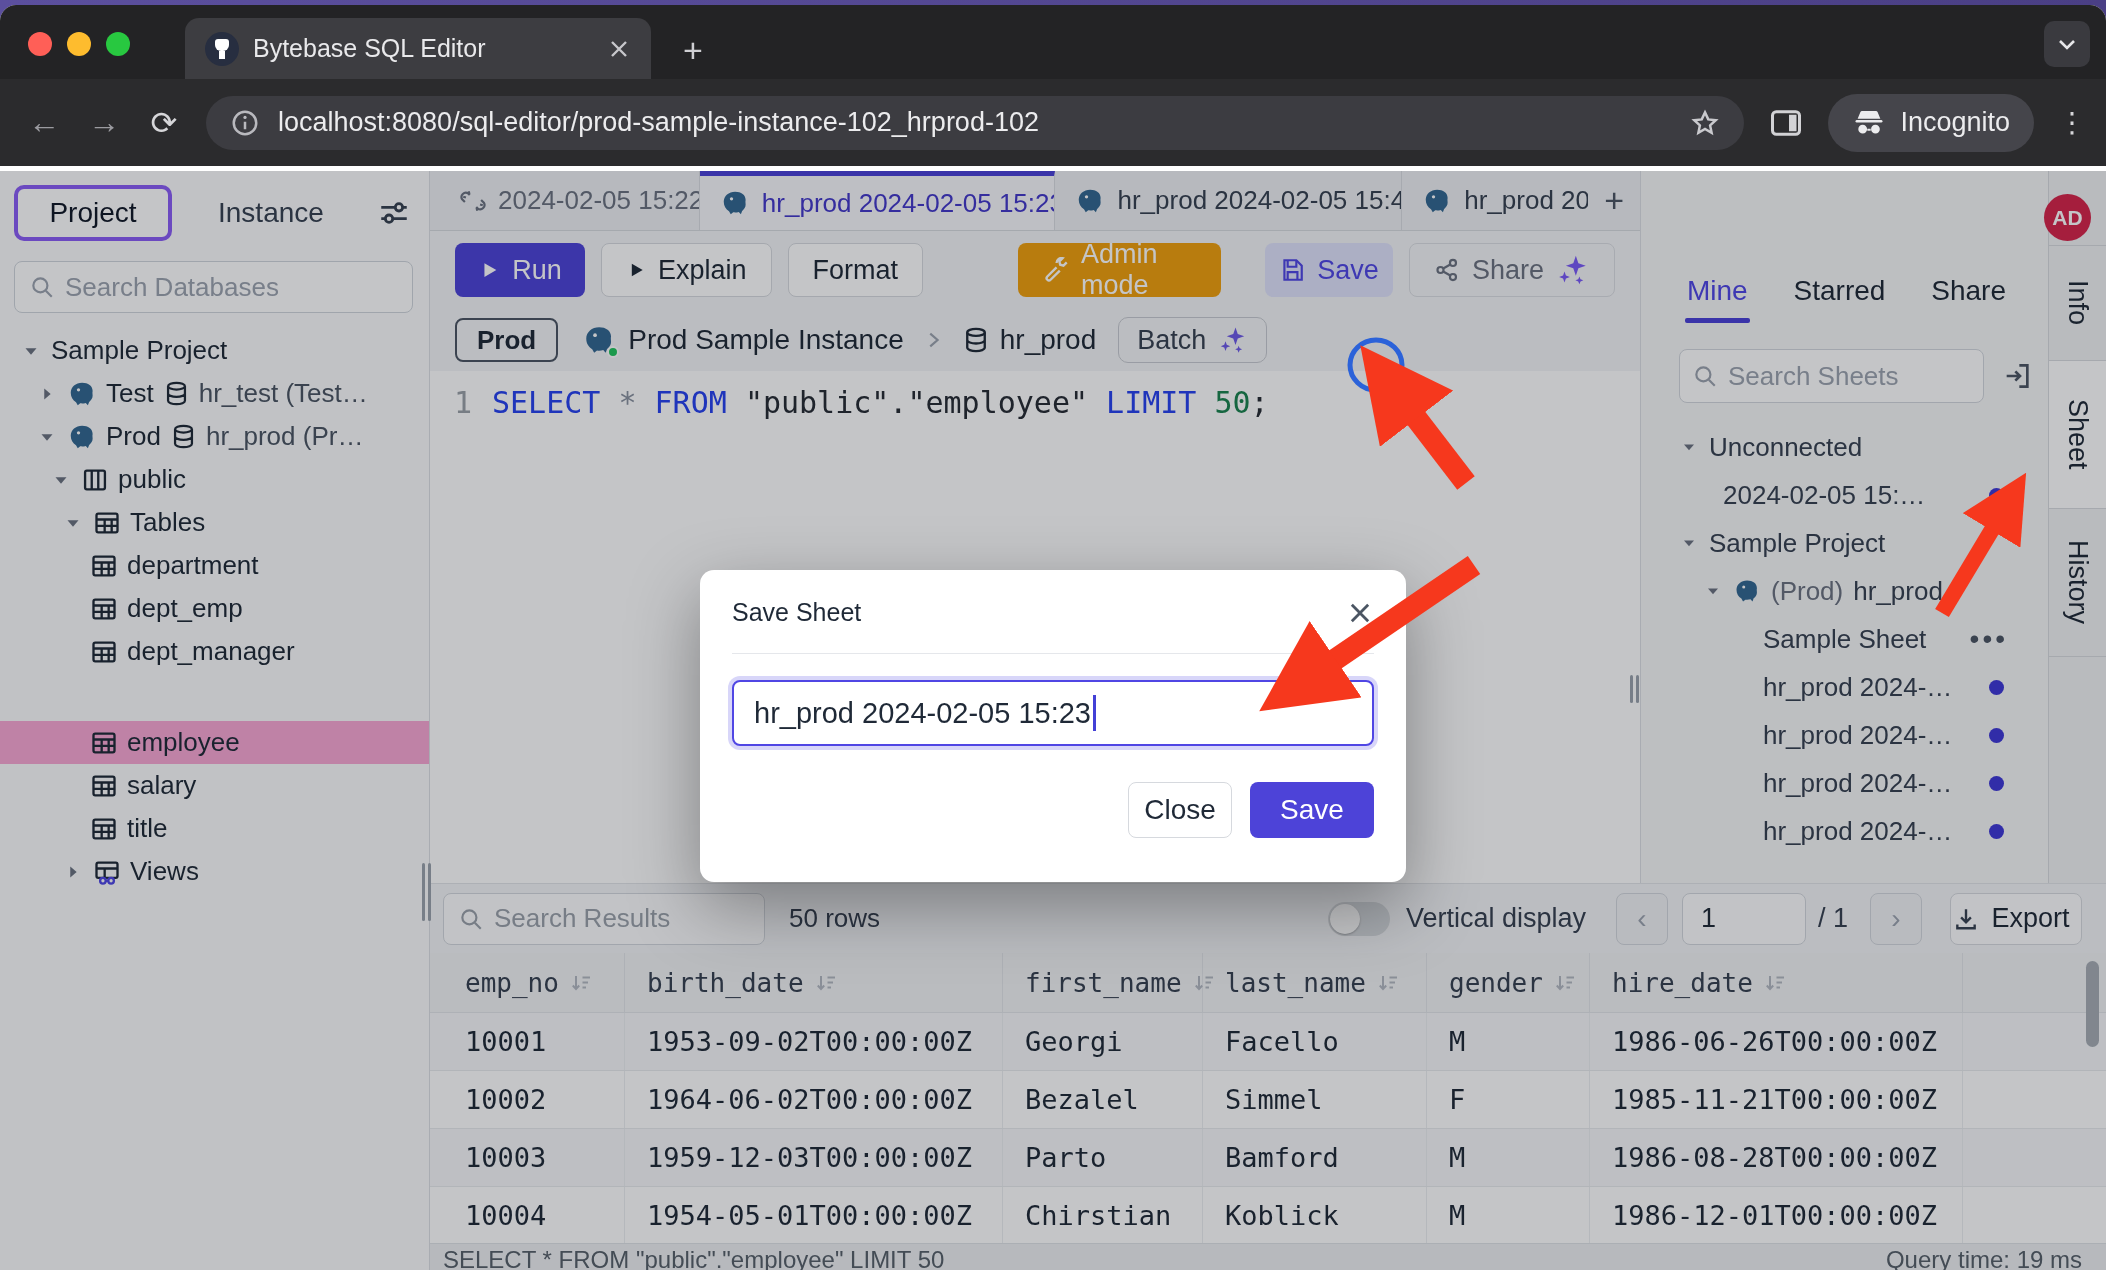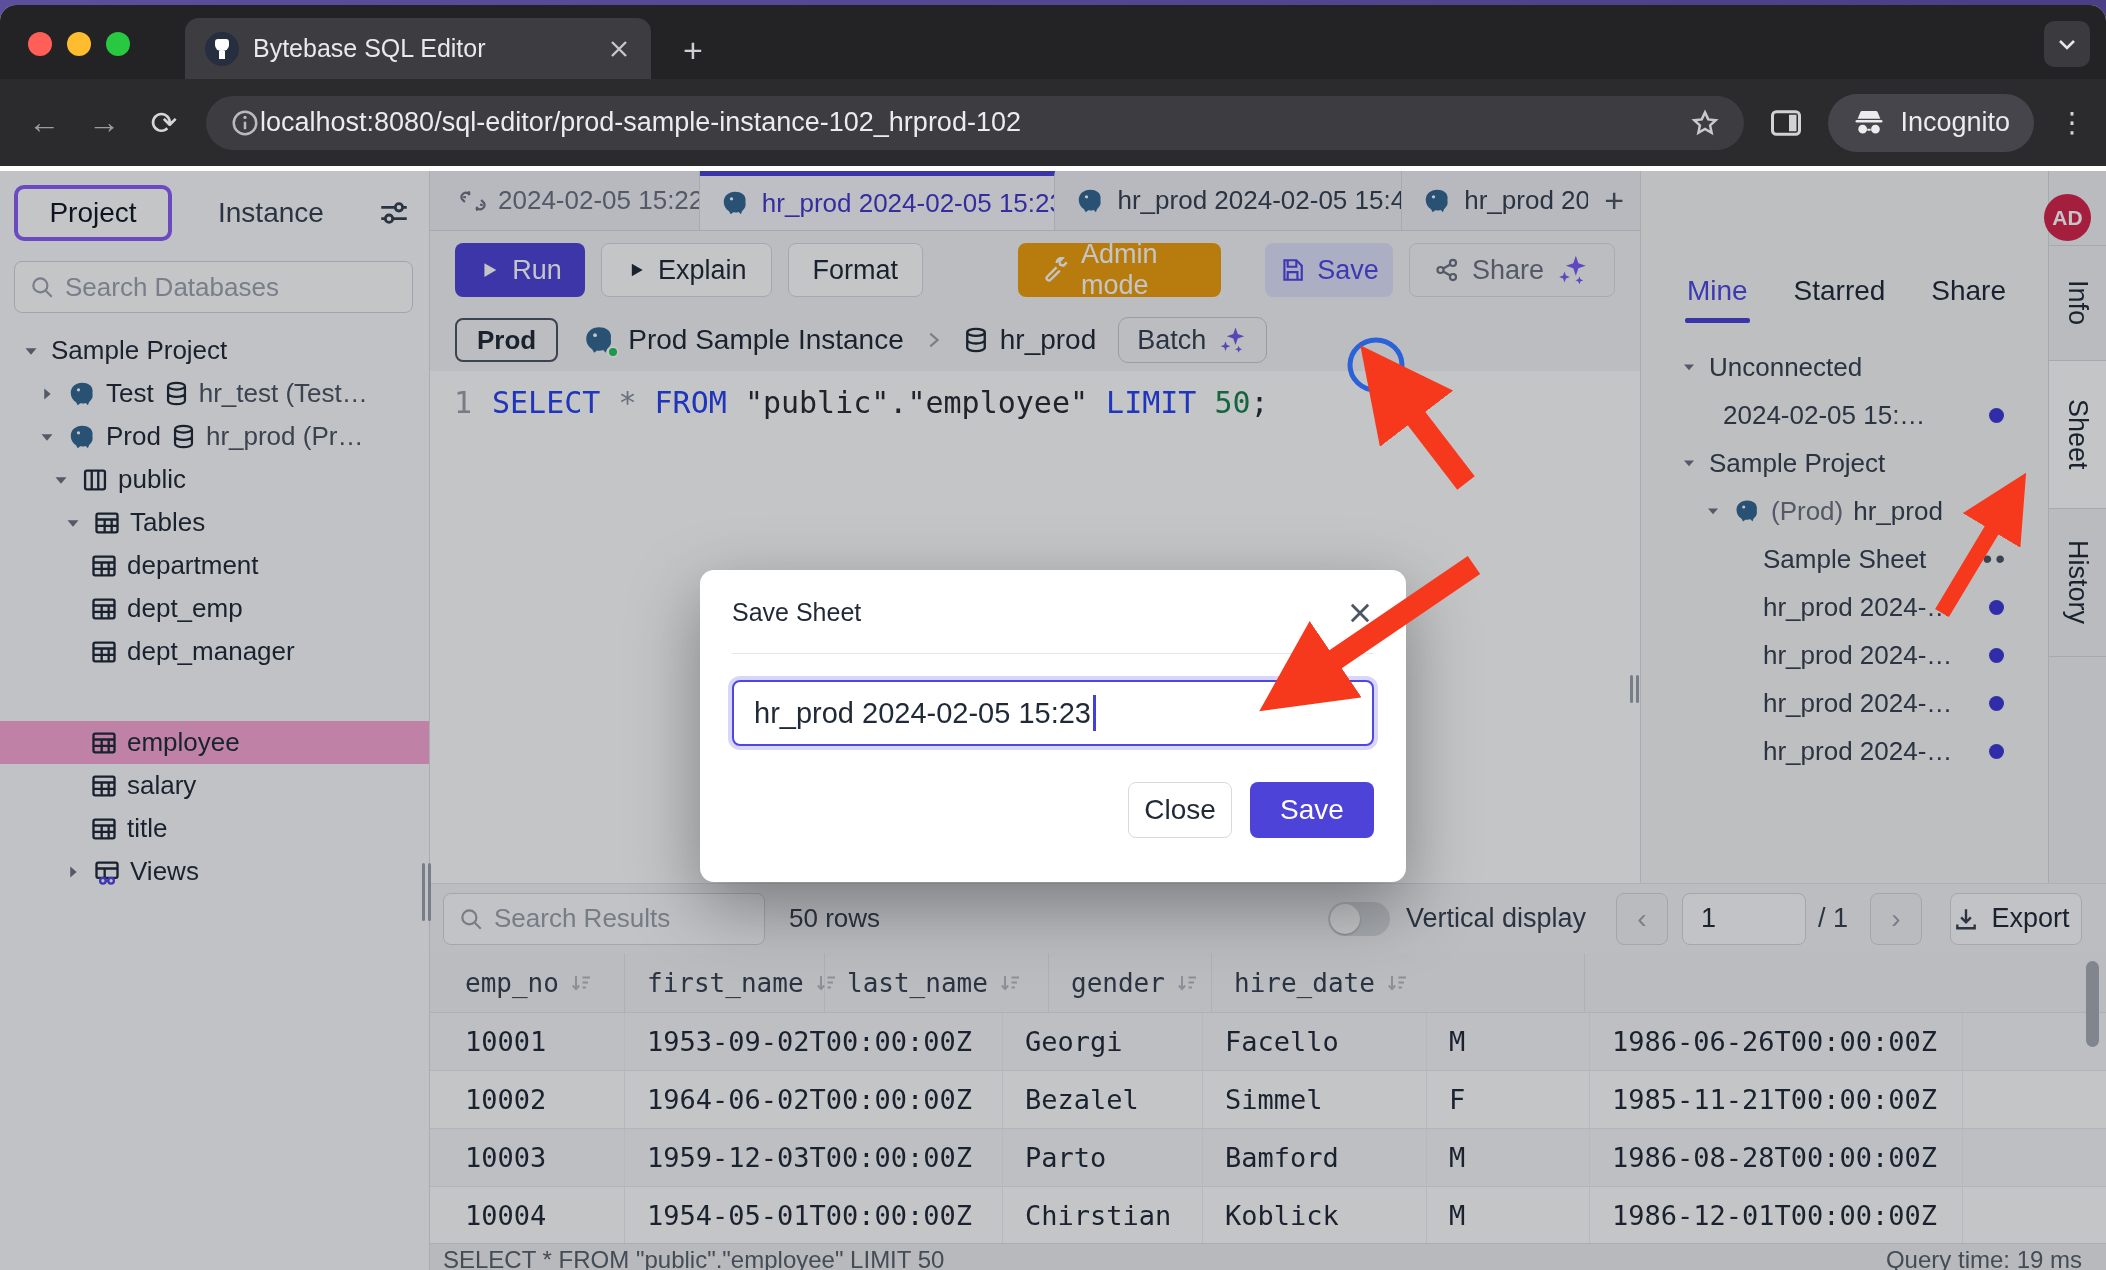--- a/index.html
+++ b/index.html
@@ -23,21 +23,21 @@
                    border-radius:3px 3px 6px 6px; }
   .favicon:before { content:""; position:absolute; left:14px; top:19px; width:6px; height:8px; background:#fff; }
   .tab-x { font-size:26px; color:#c7c7cb; }
   .newtab { color:#cfcfd3; font-size:34px; margin:0 0 12px 32px; line-height:1; }
   .chrome-chev { position:absolute; right:16px; top:16px; width:46px; height:46px; border-radius:10px;
                  background:#3a3a3f; color:#e6e6e9; font-size:24px; display:flex; align-items:center; justify-content:center; }
   .navbar { height:87px; background:#2b2b2d; display:flex; align-items:center; padding:0 26px; gap:24px; }
   .nav-ic { color:#9b9ba0; font-size:32px; width:36px; text-align:center; flex:none; }
   .nav-ic.bright { color:#d6d6d9; }
   .urlpill { flex:1; height:54px; border-radius:27px; background:#3c3c41; display:flex; align-items:center;
-             padding:0 24px; min-width:0; }
+             padding:0 24px; gap:18px; min-width:0; }
   .url-text { color:#ececee; font-size:27px; flex:1; white-space:nowrap; overflow:hidden; }
   .icog { height:58px; border-radius:29px; background:#45454b; display:flex; align-items:center; gap:14px;
           padding:0 24px; color:#ececee; font-size:27px; flex:none; }
   svg.ic { display:block; flex:none; }
 
   
   .app { position:absolute; left:0; top:166px; width:2106px; height:1104px; display:flex; background:#fff; }
   .sidebar { width:430px; flex:none; border-right:1px solid #dcdfe4; background:#fbfcfd; position:relative; }
   .rightcol { flex:1; display:flex; flex-direction:column; min-width:0; }
   .upper { height:712px; display:flex; }
@@ -563,20 +563,31 @@
               </div>
             </div>
           </div>
 
           <div class="rpanel">
             <div class="rtabs">
               <span class="rtab-active">Mine</span>
               <span class="mid">Starred</span>
               <span>Share</span>
             </div>
+            <div class="rsearchrow">
+              <div class="rsearch">
+                <svg class="ic" width="26" height="26" style="color:#9ca3af">
+                    <use href="#i-search"></use>
+                  </svg>
+                <input placeholder="Search Sheets" style="">
+              </div>
+              <svg class="ic" width="32" height="32" style="color:#4b5563">
+                  <use href="#i-import"></use>
+                </svg>
+            </div>
             <div class="rtree">
               <div class="rrow rp0">
                 <svg class="ic caret" width="20" height="20">
                     <use href="#i-caret-d"></use>
                   </svg>
                 <span>Unconnected</span>
               </div>
               <div class="rrow rp1">
                 <span>2024-02-05 15:…</span>
                 <span class="dot"></span>
@@ -652,20 +663,26 @@
         </div>
 
         <div class="rtable">
           <div class="thead">
             <div class="th c0">
                 <span>emp_no</span>
                 <svg class="ic" width="24" height="24" style="color:#b3b9c2">
                   <use href="#i-sort"></use>
                 </svg>
               </div>
+            <div class="th c1">
+                <span>birth_date</span>
+                <svg class="ic" width="24" height="24" style="color:#b3b9c2">
+                  <use href="#i-sort"></use>
+                </svg>
+              </div>
             <div class="th c2">
                 <span>first_name</span>
                 <svg class="ic" width="24" height="24" style="color:#b3b9c2">
                   <use href="#i-sort"></use>
                 </svg>
               </div>
             <div class="th c3">
                 <span>last_name</span>
                 <svg class="ic" width="24" height="24" style="color:#b3b9c2">
                   <use href="#i-sort"></use>

